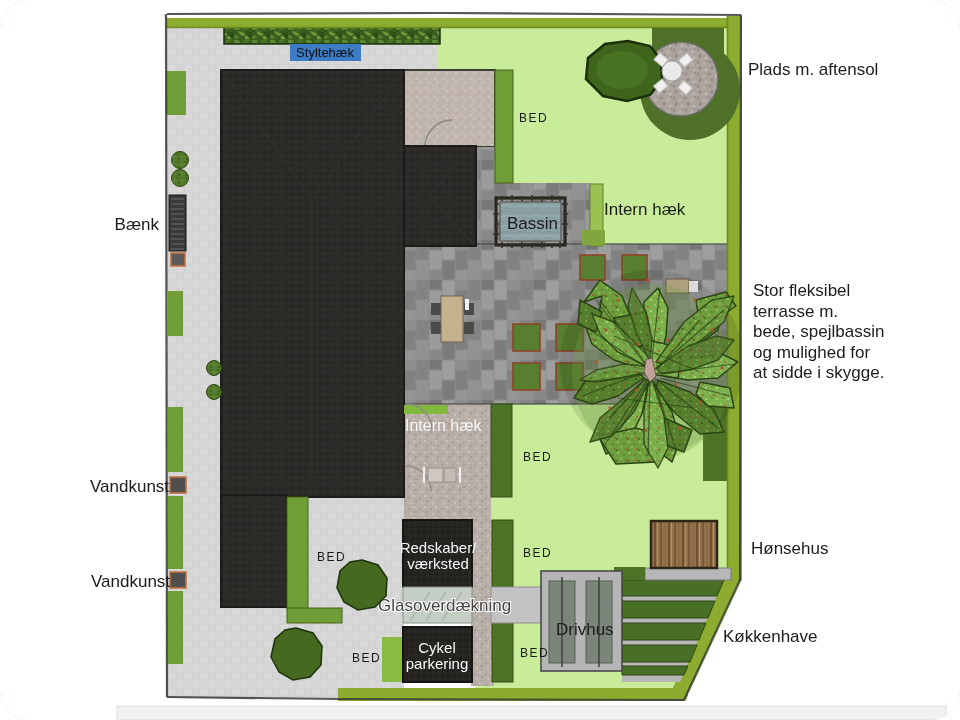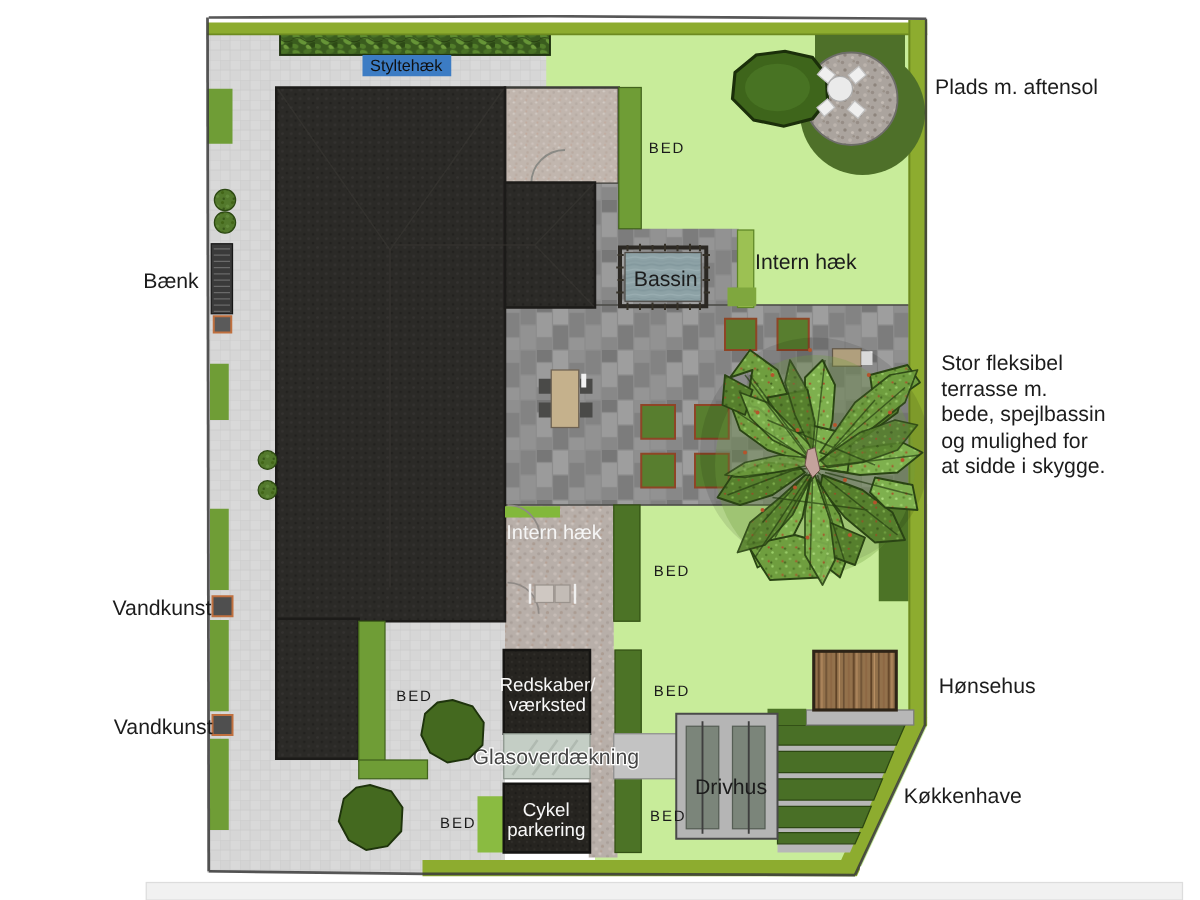--- a/index.html
+++ b/index.html
@@ -1,17 +1,17 @@
 <!DOCTYPE html>
 <html><head>
 <meta charset="utf-8">
 <style>
 html,body{margin:0;padding:0;background:#fff;}
 #wrap{position:relative;width:960px;height:720px;overflow:hidden;background:#f0abfc;
-font-family:"Liberation Sans", sans-serif;}
+font-family:"Liberation Sans", sans-serif;border-radius:29px;}
 svg{display:block}
 .lbl{font-family:"Liberation Sans", sans-serif;font-size:17px;fill:#1c1c1c;}
 .lblw{font-family:"Liberation Sans", sans-serif;font-size:15px;fill:#f8f8f8;}
 .bed{font-family:"Liberation Sans", sans-serif;font-size:12px;fill:#1a1a1a;letter-spacing:1.5px;}
 </style>
 </head>
 <body>
 <div id="wrap">
 <svg width="960" height="720" viewBox="0 0 960 720">
 <defs>

